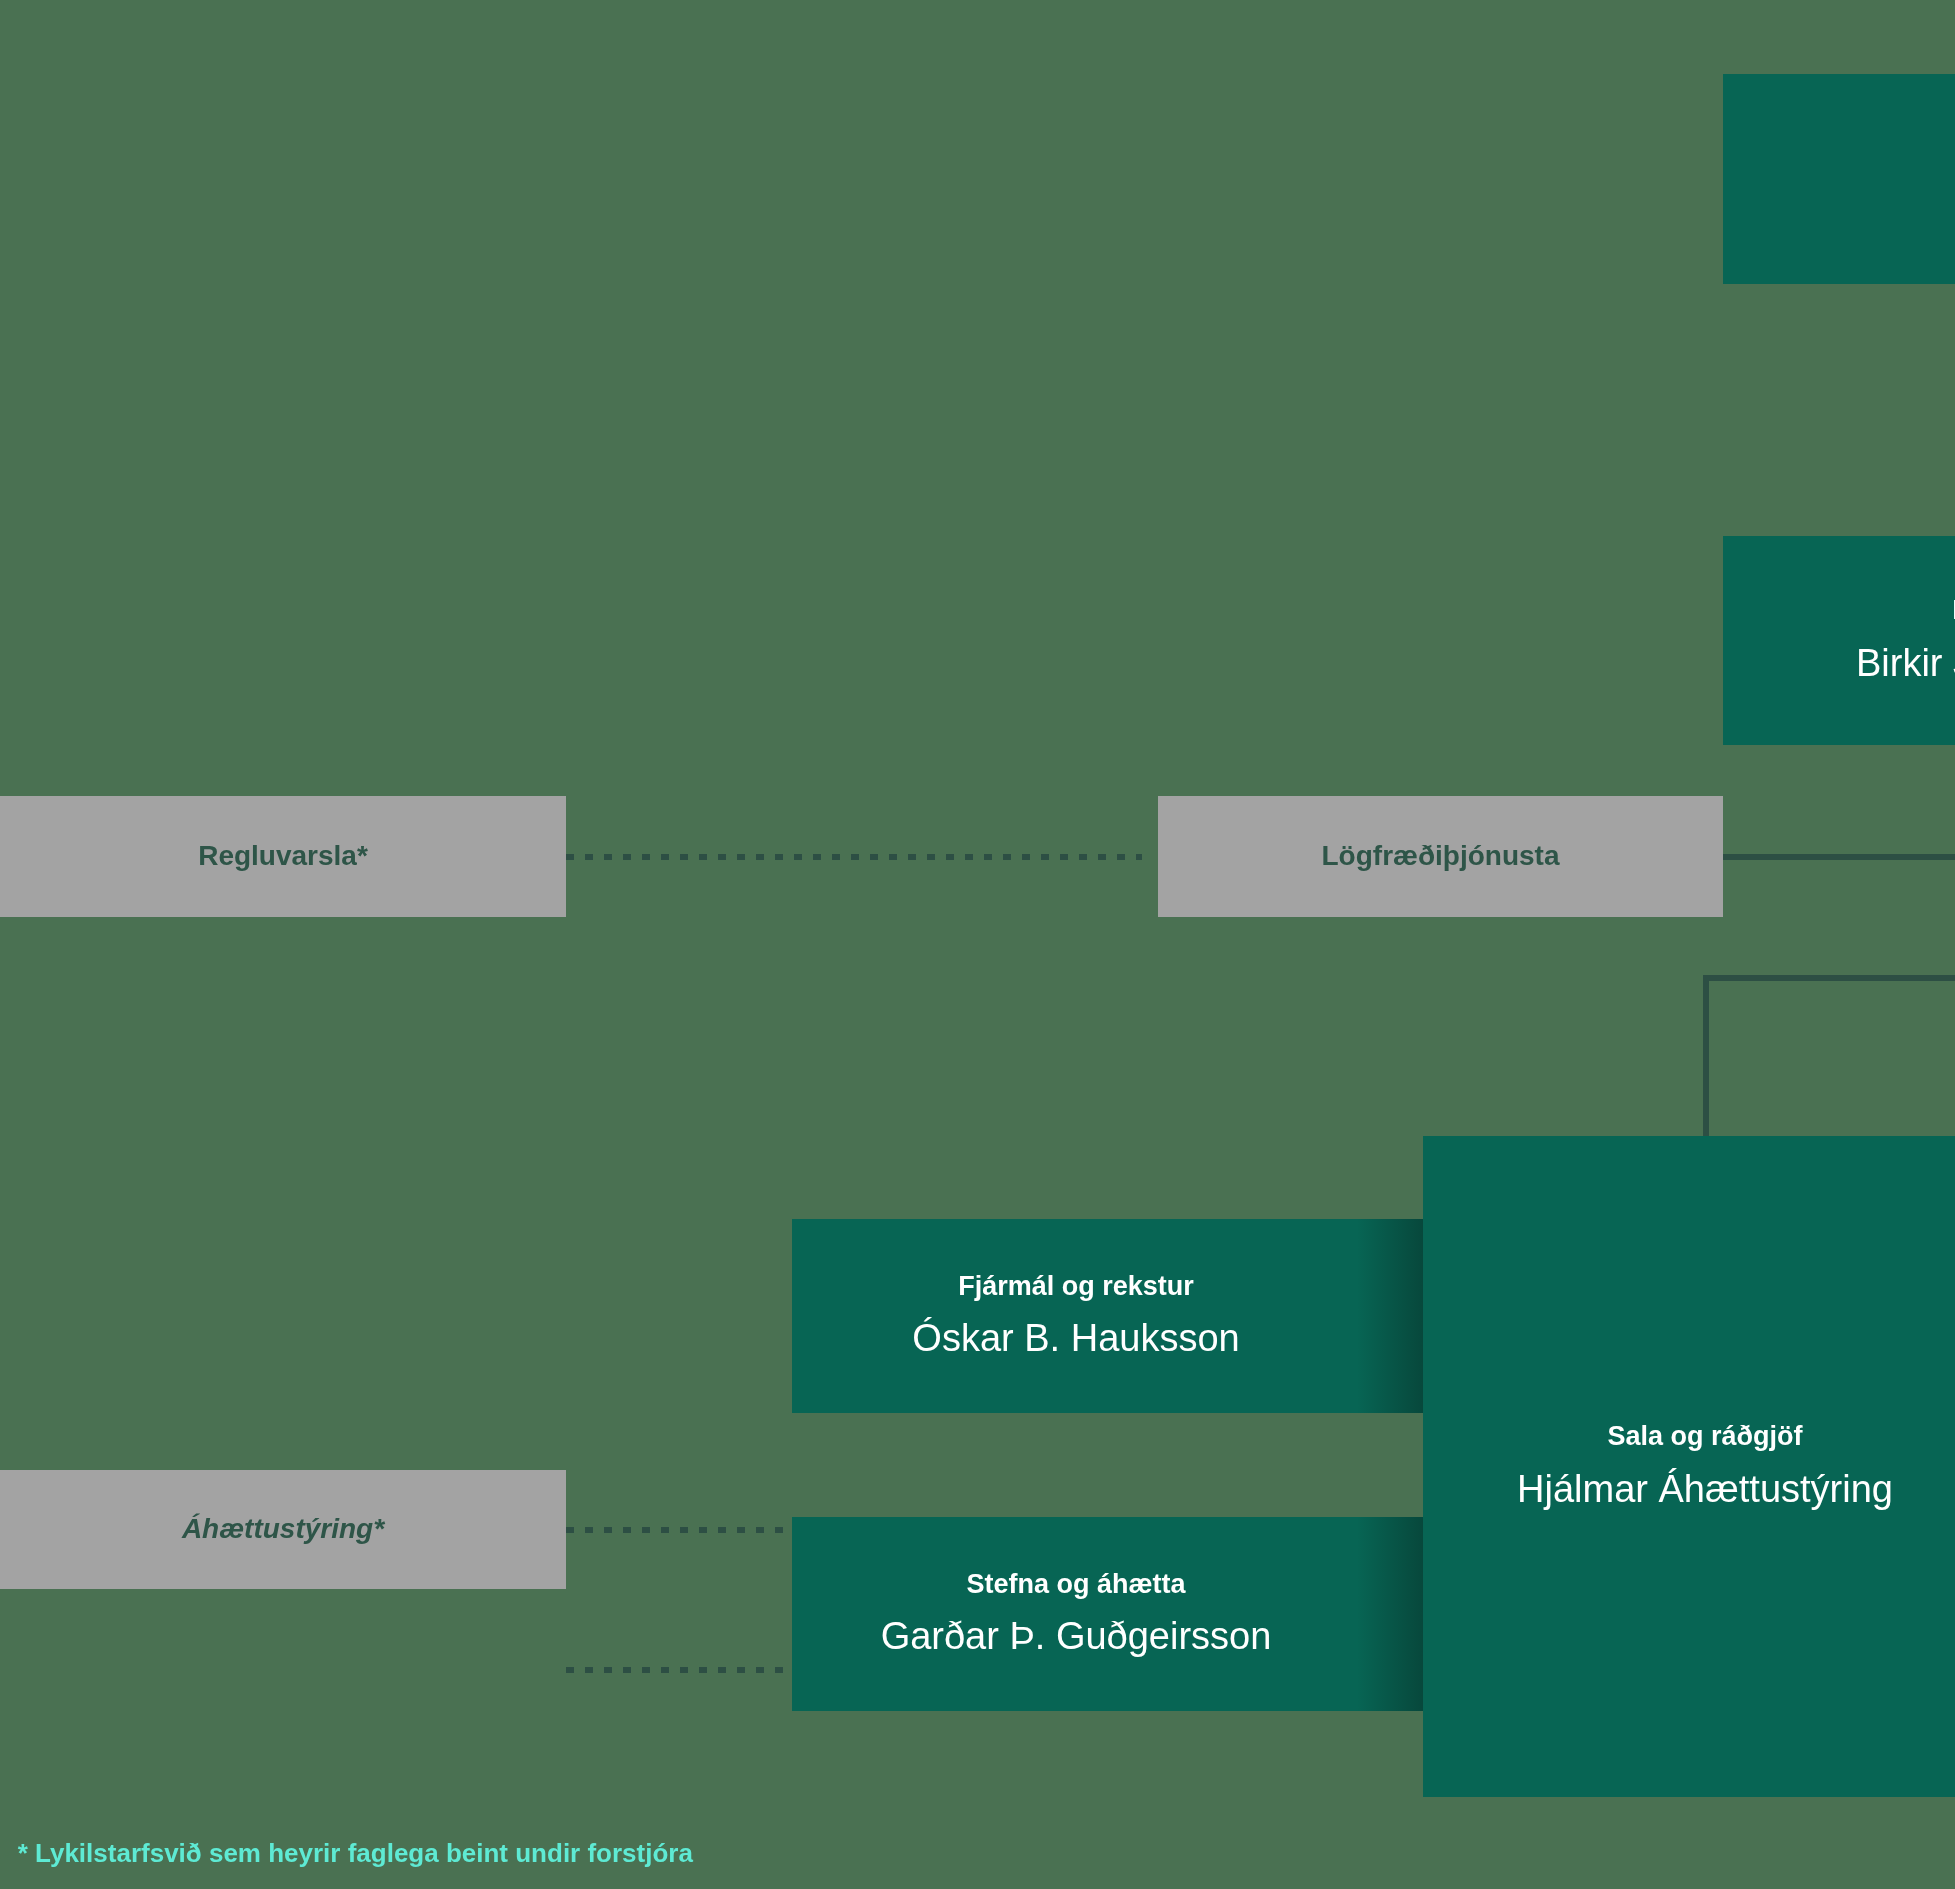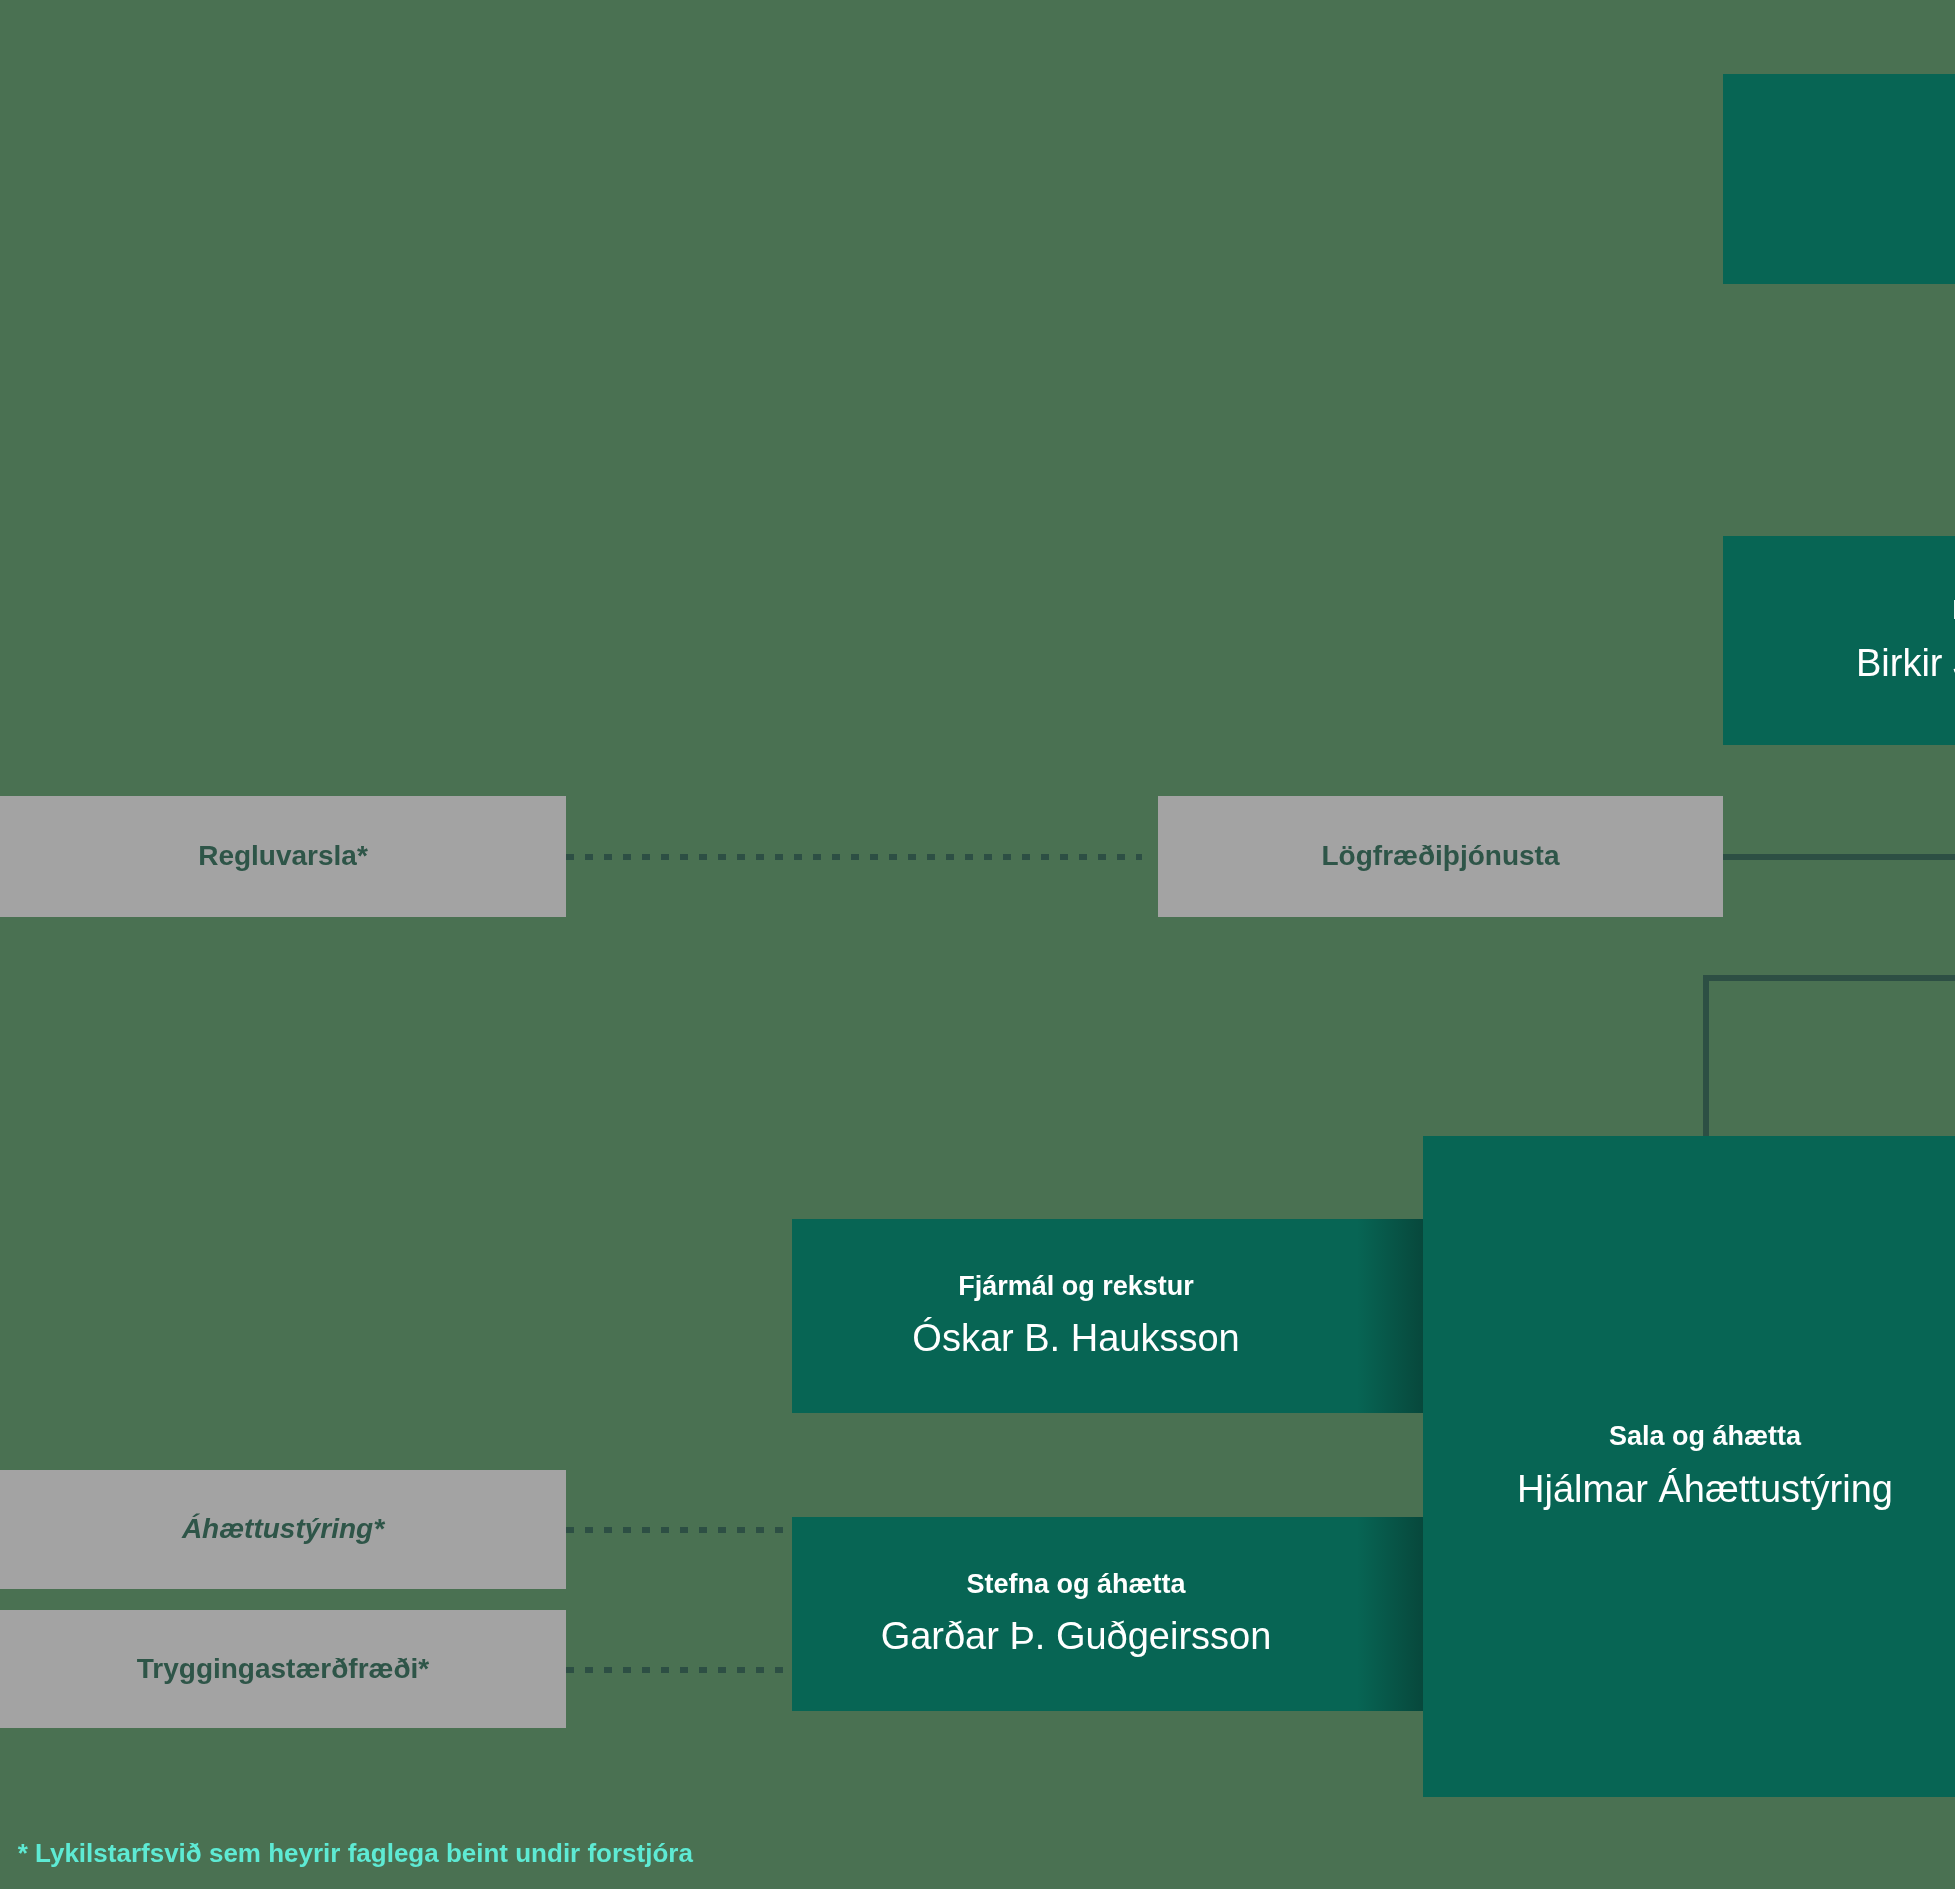--- a/index.html
+++ b/index.html
@@ -112,28 +112,25 @@
 
   <div class="box light" id="node-regluvarsla">
     <span class="label">Regluvarsla*</span>
   </div>
 
   <div class="box light" id="node-logfraedi">
     <span class="label">Lögfræðiþjónusta</span>
   </div>
 
   <div class="box dark" id="node-sala">
-    <span class="title">Sala og áhætta</span>
+    <span class="title">Sala og ráðgjöf</span>
     <span class="name">Hjálmar Áhættustýring</span>
   </div>
 
   <div class="box light" id="node-ahaetta">
     <span class="label">Áhættustýring*</span>
   </div>
 
-  <div class="box light" id="node-trygg">
-    <span class="label">Tryggingastærðfræði*</span>
-  </div>
 
   <div id="footnote">* Lykilstarfsvið sem heyrir faglega beint undir forstjóra</div>
 
 </div>
 
 
 </body></html>

